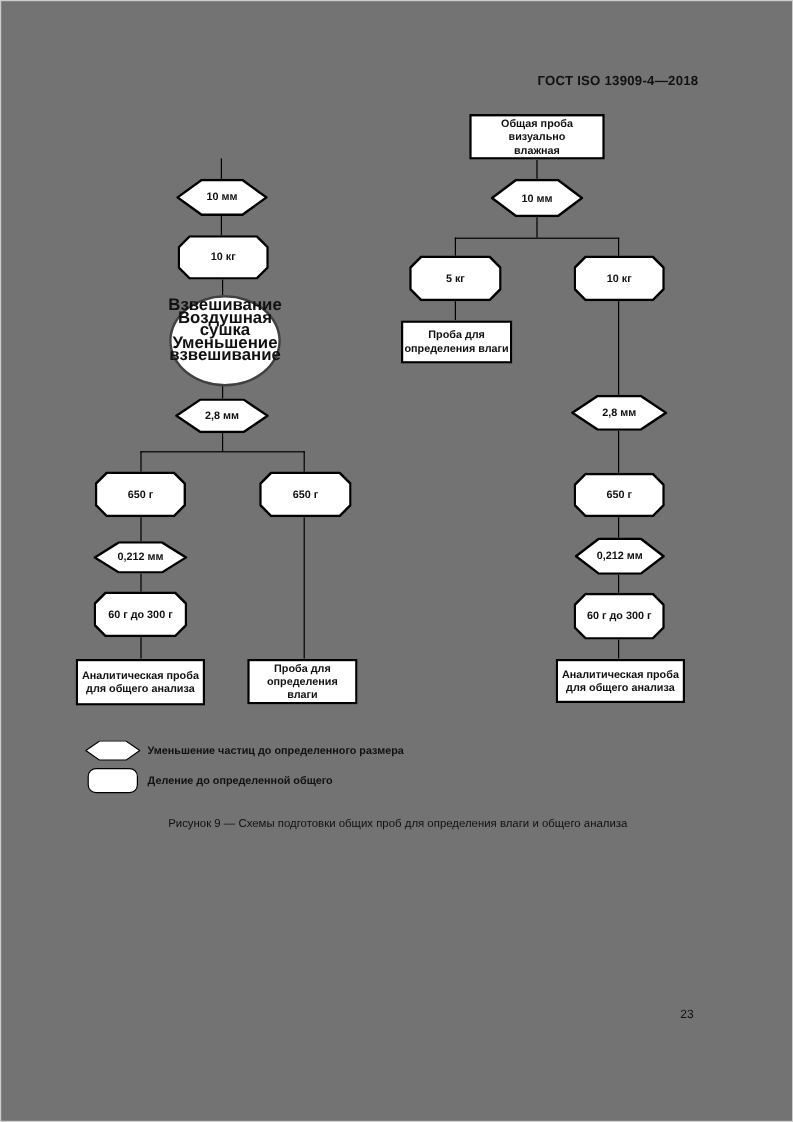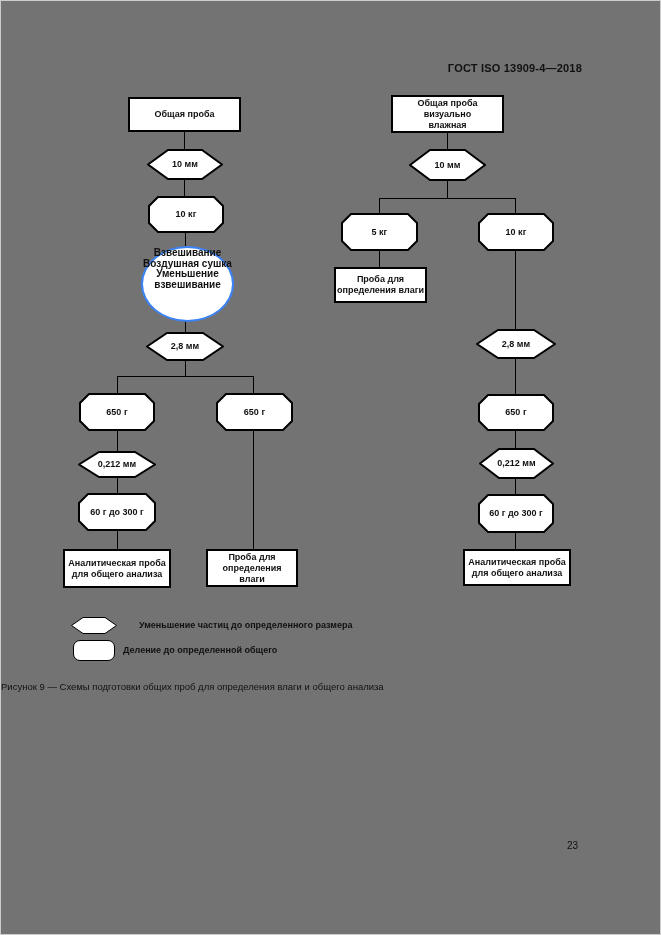--- a/index.html
+++ b/index.html
@@ -30,44 +30,44 @@
     position: absolute;
     top: 839px;
     right: 82px;
     font-size: 10px;
   }
   .caption {
     position: absolute;
     top: 680px;
     left: 0;
     width: 661px;
-    text-align: left;
+    text-align: center;
     font-size: 9.5px;
   }
   
   .node {
     position: absolute;
     display: flex;
     align-items: center;
     justify-content: flex-start;
     text-align: center;
     font-size: 9px;
     font-weight: bold;
     line-height: 11px;
   }
   .rect-node {
     border: 2px solid #000;
     background: #fff;
   }
   .circle-node {
-    border: 2px solid #3b82f6;
+    border: 2px solid #404040;
     border-radius: 50%;
     background: #fff;
     flex-direction: column;
-    font-size: 10px;
+    font-size: 14px;
     line-height: 10.5px;
   }
   .shape { background: transparent; }
   .shape svg { position: absolute; left: 0; top: 0; }
   .node .node-label {
     position: relative;
     z-index: 2;
     width: 100%;
     padding: 0 1px;
   }
@@ -102,23 +102,20 @@
   <div class="v" style="left:184px;top:320px;height:11px;"></div>
   <div class="v" style="left:184px;top:360px;height:15px;"></div>
   <div class="h" style="left:116px;top:375px;width:137px;"></div>
   <div class="v" style="left:116px;top:375px;height:17px;"></div>
   <div class="v" style="left:252px;top:375px;height:17px;"></div>
   <div class="v" style="left:116px;top:430px;height:20px;"></div>
   <div class="v" style="left:116px;top:477px;height:15px;"></div>
   <div class="v" style="left:116px;top:530px;height:18px;"></div>
   <div class="v" style="left:252px;top:430px;height:118px;"></div>
 
-  <div class="node rect-node" style="left:127px;top:96px;width:113px;height:35px;">
-    <span class="node-label">Общая проба</span>
-  </div>
 
   <div class="node shape" style="left:146px;top:148px;width:76px;height:31px;">
       <svg width="76" height="31">
         <polygon points="1,15.5 21,1 55,1 75,15.5 55,30 21,30" fill="#ffffff" stroke="#000000" stroke-width="2"></polygon>
       </svg>
     <span class="node-label">10 мм</span>
   </div>
 
   <div class="node shape" style="left:147px;top:195px;width:76px;height:37px;">
       <svg width="76" height="37">
@@ -248,21 +245,21 @@
 
   <div class="node rect-node" style="left:462px;top:548px;width:108px;height:37px;">
     <span class="node-label">Аналитическая проба для общего анализа</span>
   </div>
 
   <div class="node shape" style="left:70px;top:616px;width:46px;height:17px;">
       <svg width="46" height="17">
         <polygon points="0.5,8.5 12,0.5 34,0.5 45.5,8.5 34,16.5 12,16.5" fill="#ffffff" stroke="#000000" stroke-width="1"></polygon>
       </svg>
     </div>
-  <div class="legend-label" style="left:138px;top:619px;">Уменьшение частиц до определенного размера</div>
+  <div class="legend-label" style="left:122px;top:619px;">Уменьшение частиц до определенного размера</div>
 
   <div class="legend-roundrect" style="left:72px;top:639px;width:42px;height:21px;"></div>
   <div class="legend-label" style="left:122px;top:644px;">Деление до определенной общего</div>
 
   <div class="caption">Рисунок 9 — Схемы подготовки общих проб для определения влаги и общего анализа</div>
   <div class="page-number">23</div>
 
 </div>
 
 </body></html>

